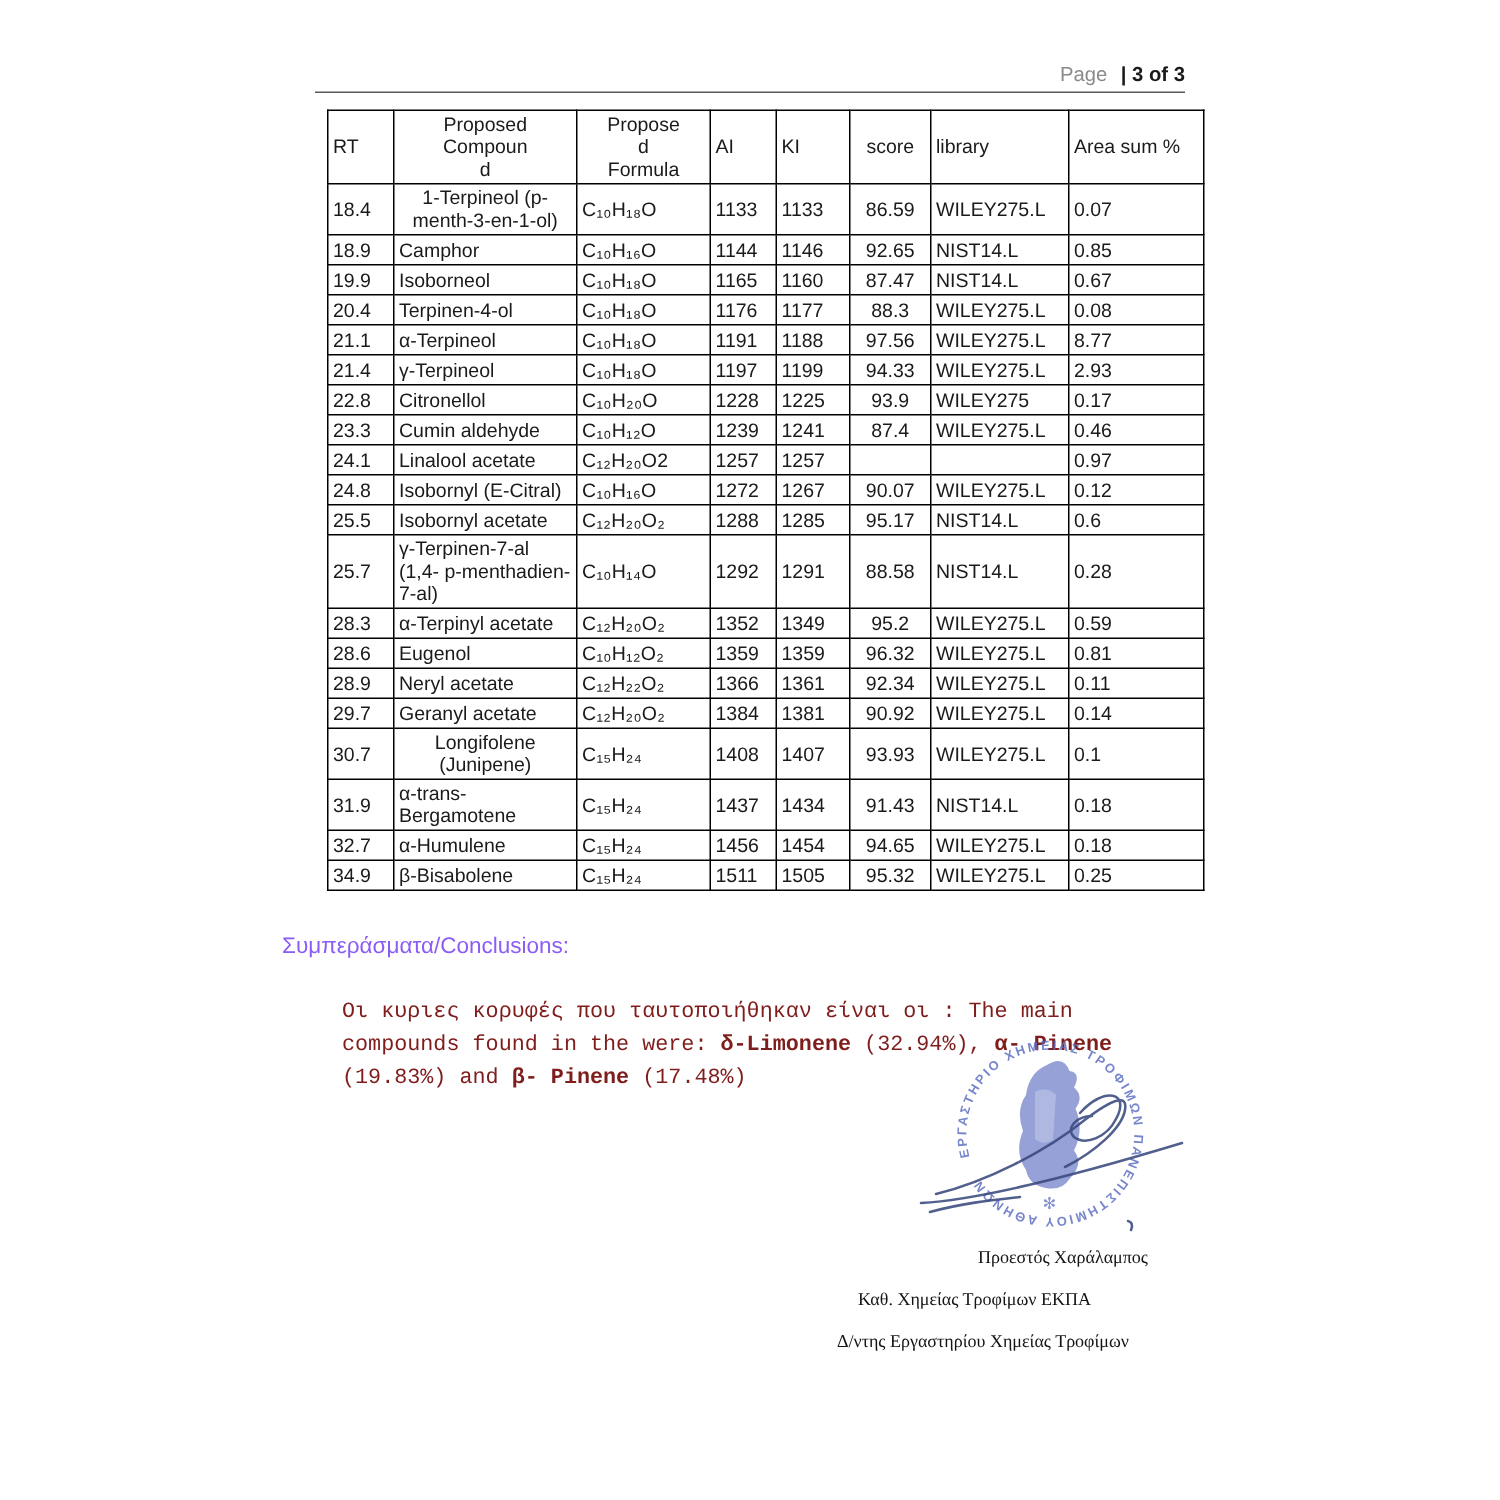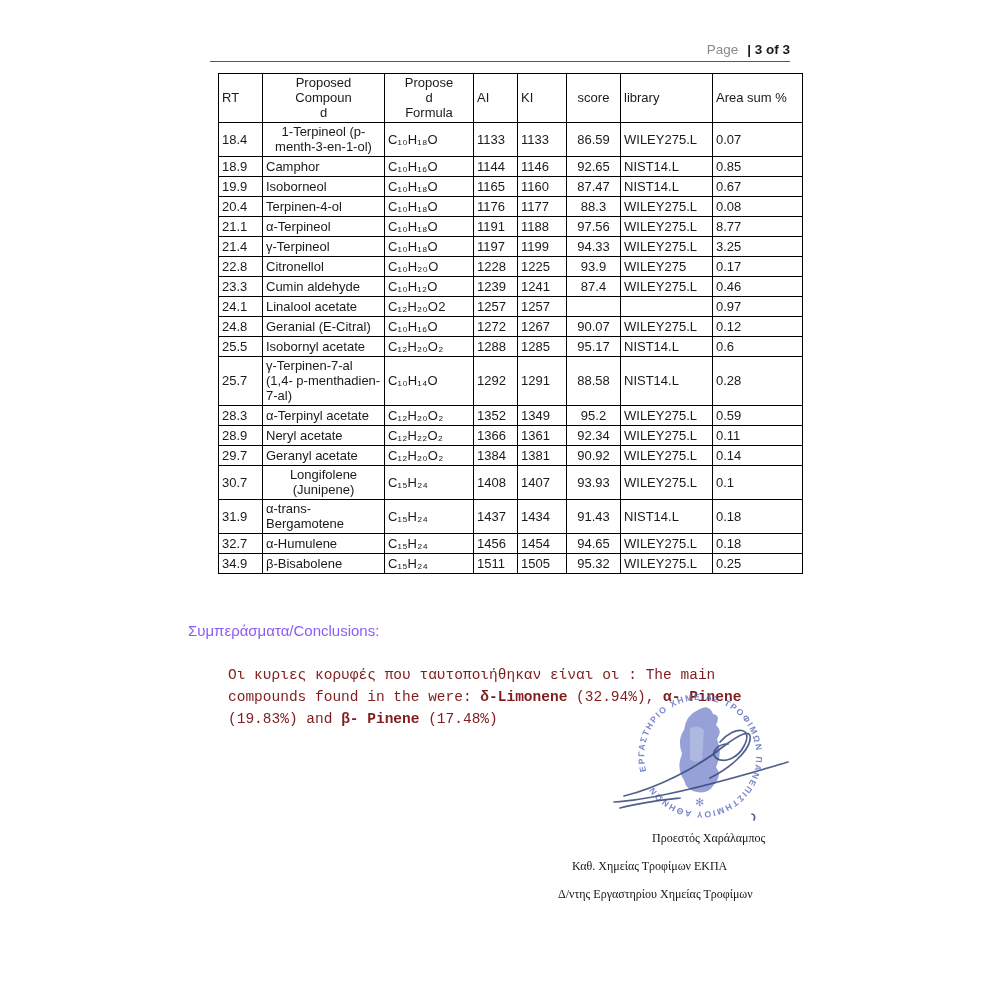--- a/index.html
+++ b/index.html
@@ -123,21 +123,21 @@
           <td>8.77</td>
         </tr>
         <tr>
           <td>21.4</td>
           <td>γ-Terpineol</td>
           <td class="formula">C₁₀H₁₈O</td>
           <td>1197</td>
           <td>1199</td>
           <td class="al-center">94.33</td>
           <td>WILEY275.L</td>
-          <td>3.25</td>
+          <td>2.93</td>
         </tr>
         <tr>
           <td>22.8</td>
           <td>Citronellol</td>
           <td class="formula">C₁₀H₂₀O</td>
           <td>1228</td>
           <td>1225</td>
           <td class="al-center">93.9</td>
           <td>WILEY275</td>
           <td>0.17</td>
@@ -157,21 +157,21 @@
           <td>Linalool acetate</td>
           <td class="formula">C₁₂H₂₀O2</td>
           <td>1257</td>
           <td>1257</td>
           <td class="al-center"></td>
           <td></td>
           <td>0.97</td>
         </tr>
         <tr>
           <td>24.8</td>
-          <td>Geranial (E-Citral)</td>
+          <td>Isobornyl (E-Citral)</td>
           <td class="formula">C₁₀H₁₆O</td>
           <td>1272</td>
           <td>1267</td>
           <td class="al-center">90.07</td>
           <td>WILEY275.L</td>
           <td>0.12</td>
         </tr>
         <tr>
           <td>25.5</td>
           <td>Isobornyl acetate</td>
@@ -194,20 +194,30 @@
         </tr>
         <tr>
           <td>28.3</td>
           <td>α-Terpinyl acetate</td>
           <td class="formula">C₁₂H₂₀O₂</td>
           <td>1352</td>
           <td>1349</td>
           <td class="al-center">95.2</td>
           <td>WILEY275.L</td>
           <td>0.59</td>
+        </tr>
+        <tr>
+          <td>28.6</td>
+          <td>Eugenol</td>
+          <td class="formula">C₁₀H₁₂O₂</td>
+          <td>1359</td>
+          <td>1359</td>
+          <td class="al-center">96.32</td>
+          <td>WILEY275.L</td>
+          <td>0.81</td>
         </tr>
         <tr>
           <td>28.9</td>
           <td>Neryl acetate</td>
           <td class="formula">C₁₂H₂₂O₂</td>
           <td>1366</td>
           <td>1361</td>
           <td class="al-center">92.34</td>
           <td>WILEY275.L</td>
           <td>0.11</td>

